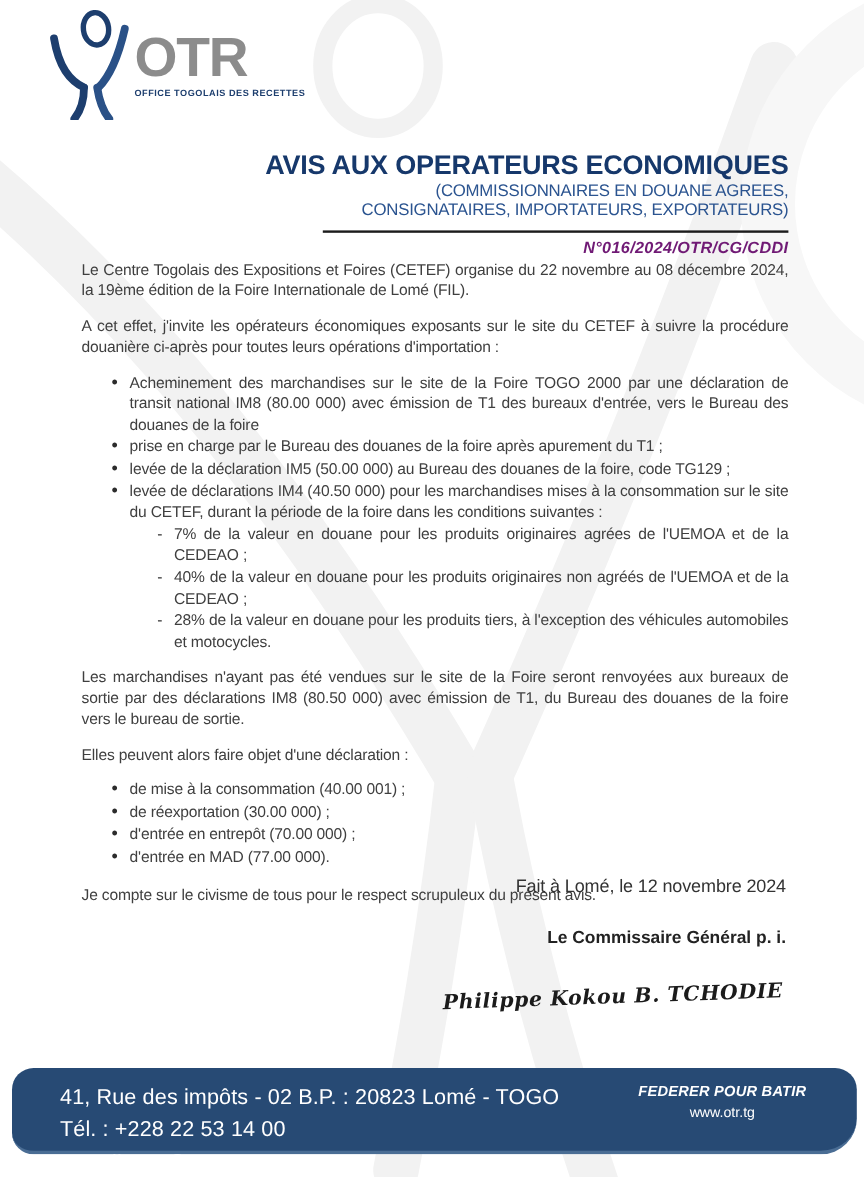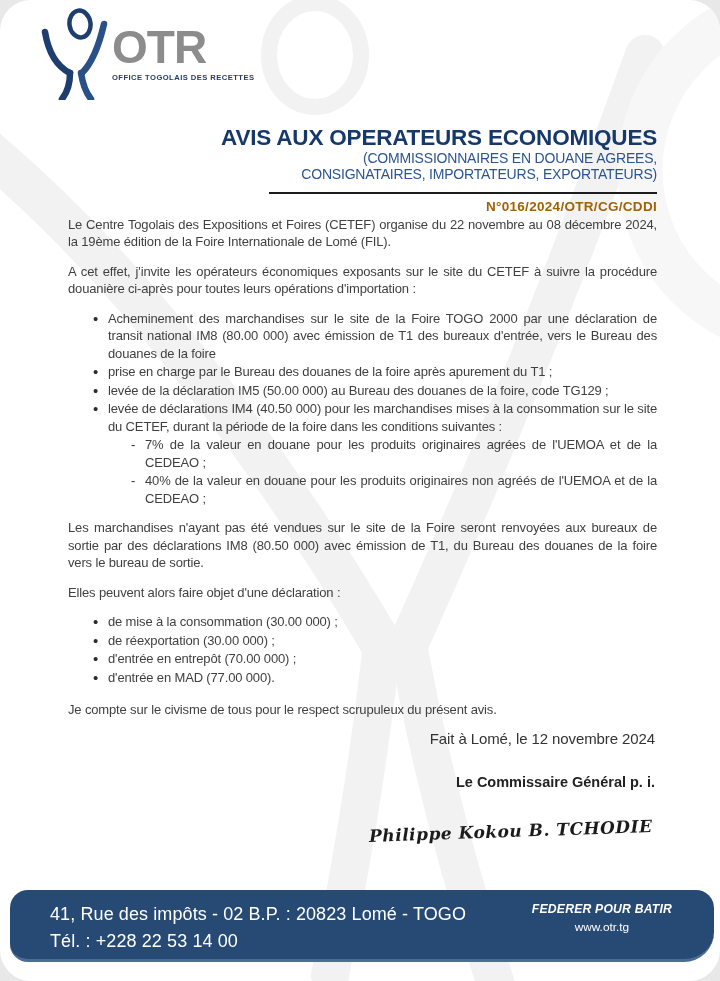--- a/index.html
+++ b/index.html
@@ -1,40 +1,40 @@
 <!DOCTYPE html>
 <html><head>
 <meta charset="utf-8">
 <style>
   * { margin:0; padding:0; box-sizing:border-box; }
   html,body { background:#e8e8e8; }
   body { font-family:"Liberation Sans", sans-serif; }
   .page {
     position:relative; width:720px; height:981px; margin:0 auto;
-    background:#ffffff; overflow:hidden; color:#3d3d3d;border-radius:31px;
+    background:#ffffff; overflow:hidden; color:#3d3d3d;
   }
   .watermark { position:absolute; top:0; left:0; z-index:0; }
   .z { position:relative; z-index:1; }
 
   
   .logo { position:absolute; top:8px; left:36px; display:flex; align-items:flex-start; }
   .logo-text-col { margin-left:4px; margin-top:18px; }
   .logo-otr {
     font-size:46px; font-weight:bold; color:#8c8c8c; letter-spacing:-1px; line-height:0.95;
   }
   .logo-tagline {
     font-size:7.6px; font-weight:bold; color:#1d3e6e; letter-spacing:0.45px; margin-top:3px;
   }
 
   
   .header-text { position:absolute; top:100px; right:63px; width:470px; text-align:right;margin-top:25px; }
   .notice-title { font-size:22.5px; font-weight:bold; color:#16386b; letter-spacing:-0.2px; }
   .notice-subtitle { font-size:14px; color:#2b5490; line-height:1.14; letter-spacing:-0.2px; }
   .rule { width:388px; border-top:2px solid #1c1c1c; margin:9px 0 5px auto; }
-  .reference { font-size:13.5px; font-weight:bold; color:#a16207; letter-spacing:0.3px; }
+  .reference { font-size:13.5px; font-weight:bold; font-style:italic; color:#701a75; letter-spacing:0.3px; }
 
   
   .content {
     position:absolute; top:216px; left:68px; right:63px;
     font-size:13px; line-height:1.345; letter-spacing:-0.15px; color:#3f3f3f;
   }
   .content p { text-align:justify; margin-bottom:12px; }
   ul { list-style:none; margin:0 0 12px 0; }
   ul.level1 { padding-left:40px; }
   ul.level1 > li { position:relative; text-align:justify; margin-bottom:1px; }
@@ -115,28 +115,29 @@
     <p>A cet effet, j'invite les opérateurs économiques exposants sur le site du CETEF à suivre la procédure douanière ci-après pour toutes leurs opérations d'importation :</p>
 
     <ul class="level1">
       <li>Acheminement des marchandises sur le site de la Foire TOGO 2000 par une déclaration de transit national IM8 (80.00 000) avec émission de T1 des bureaux d'entrée, vers le Bureau des douanes de la foire</li>
       <li>prise en charge par le Bureau des douanes de la foire après apurement du T1 ;</li>
       <li>levée de la déclaration IM5 (50.00 000) au Bureau des douanes de la foire, code TG129 ;</li>
       <li>levée de déclarations IM4 (40.50 000) pour les marchandises mises à la consommation sur le site du CETEF, durant la période de la foire dans les conditions suivantes :</li>
       <ul class="level2">
         <li>7% de la valeur en douane pour les produits originaires agrées de l'UEMOA et de la CEDEAO ;</li>
         <li>40% de la valeur en douane pour les produits originaires non agréés de l'UEMOA et de la CEDEAO ;</li>
+        <li>28% de la valeur en douane pour les produits tiers, à l'exception des véhicules automobiles et motocycles.</li>
       </ul>
     </ul>
 
     <p>Les marchandises n'ayant pas été vendues sur le site de la Foire seront renvoyées aux bureaux de sortie par des déclarations IM8 (80.50 000) avec émission de T1, du Bureau des douanes de la foire vers le bureau de sortie.</p>
     <p>Elles peuvent alors faire objet d'une déclaration :</p>
 
     <ul class="level1">
-      <li>de mise à la consommation (30.00 000) ;</li>
+      <li>de mise à la consommation (40.00 001) ;</li>
       <li>de réexportation (30.00 000) ;</li>
       <li>d'entrée en entrepôt (70.00 000) ;</li>
       <li>d'entrée en MAD (77.00 000).</li>
     </ul>
 
     <p class="closing">Je compte sur le civisme de tous pour le respect scrupuleux du présent avis.</p>
   </div>
 
   <div class="sig-block z">
     <div class="date-line">Fait à Lomé, le 12 novembre 2024</div>

